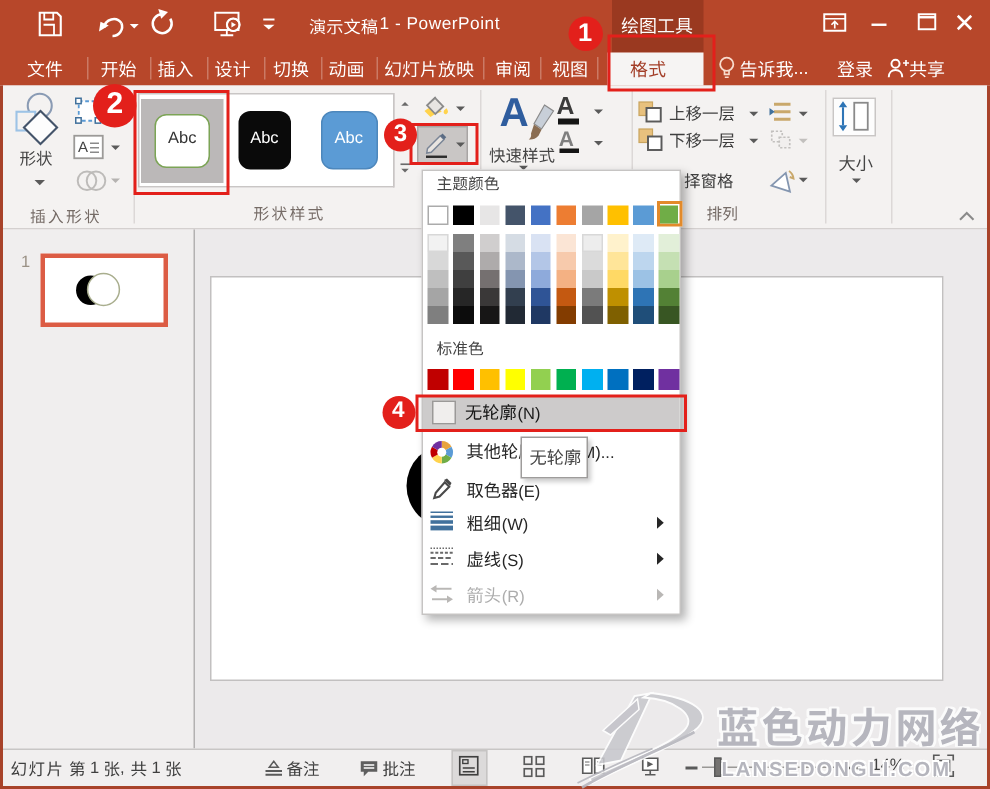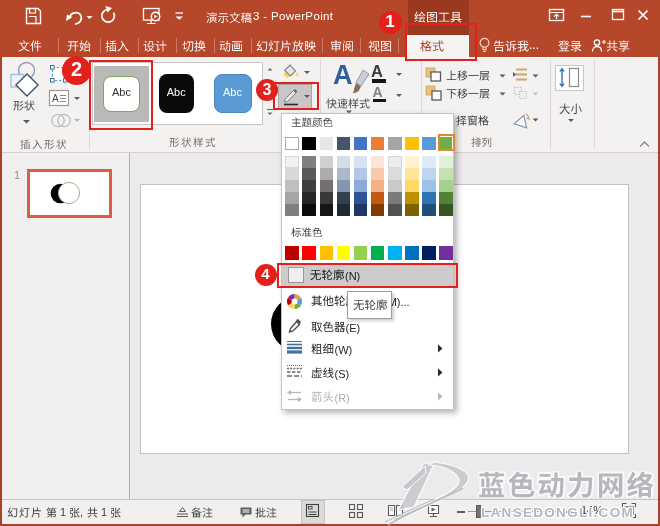--- a/index.html
+++ b/index.html
@@ -133,21 +133,21 @@
       <path d="M0.5 1l3 3 3-3z" fill="#fff"></path>
     </svg>
 <svg class="ck" style="left:206px;top:11.5px;width:46.0px;height:11.5px" viewBox="0 0 400 100" preserveAspectRatio="none">
       <g fill="#fff">
         <use href="#g6f14" x="0"></use>
         <use href="#g793a" x="100"></use>
         <use href="#g6587" x="200"></use>
         <use href="#g7a3f" x="300"></use>
       </g>
     </svg>
-<div class="a" style="left:253px;top:10px;width:92px;height:14px;color:#fff;font-size:11.5px;letter-spacing:0.35px">3 - PowerPoint</div>
+<div class="a" style="left:253px;top:10px;width:92px;height:14px;color:#fff;font-size:11.5px;letter-spacing:0.35px">1 - PowerPoint</div>
 <svg class="ck" style="left:414px;top:11px;width:48.0px;height:12px" viewBox="0 0 400 100" preserveAspectRatio="none">
       <g fill="#fff">
         <use href="#g7ed8" x="0"></use>
         <use href="#g56fe" x="100"></use>
         <use href="#g5de5" x="200"></use>
         <use href="#g5177" x="300"></use>
       </g>
     </svg>
 <svg class="ab" style="left:546px;top:7px" width="106" height="16" viewBox="0 0 106 16">
 <g stroke="#fff" fill="none" stroke-width="1.3">

